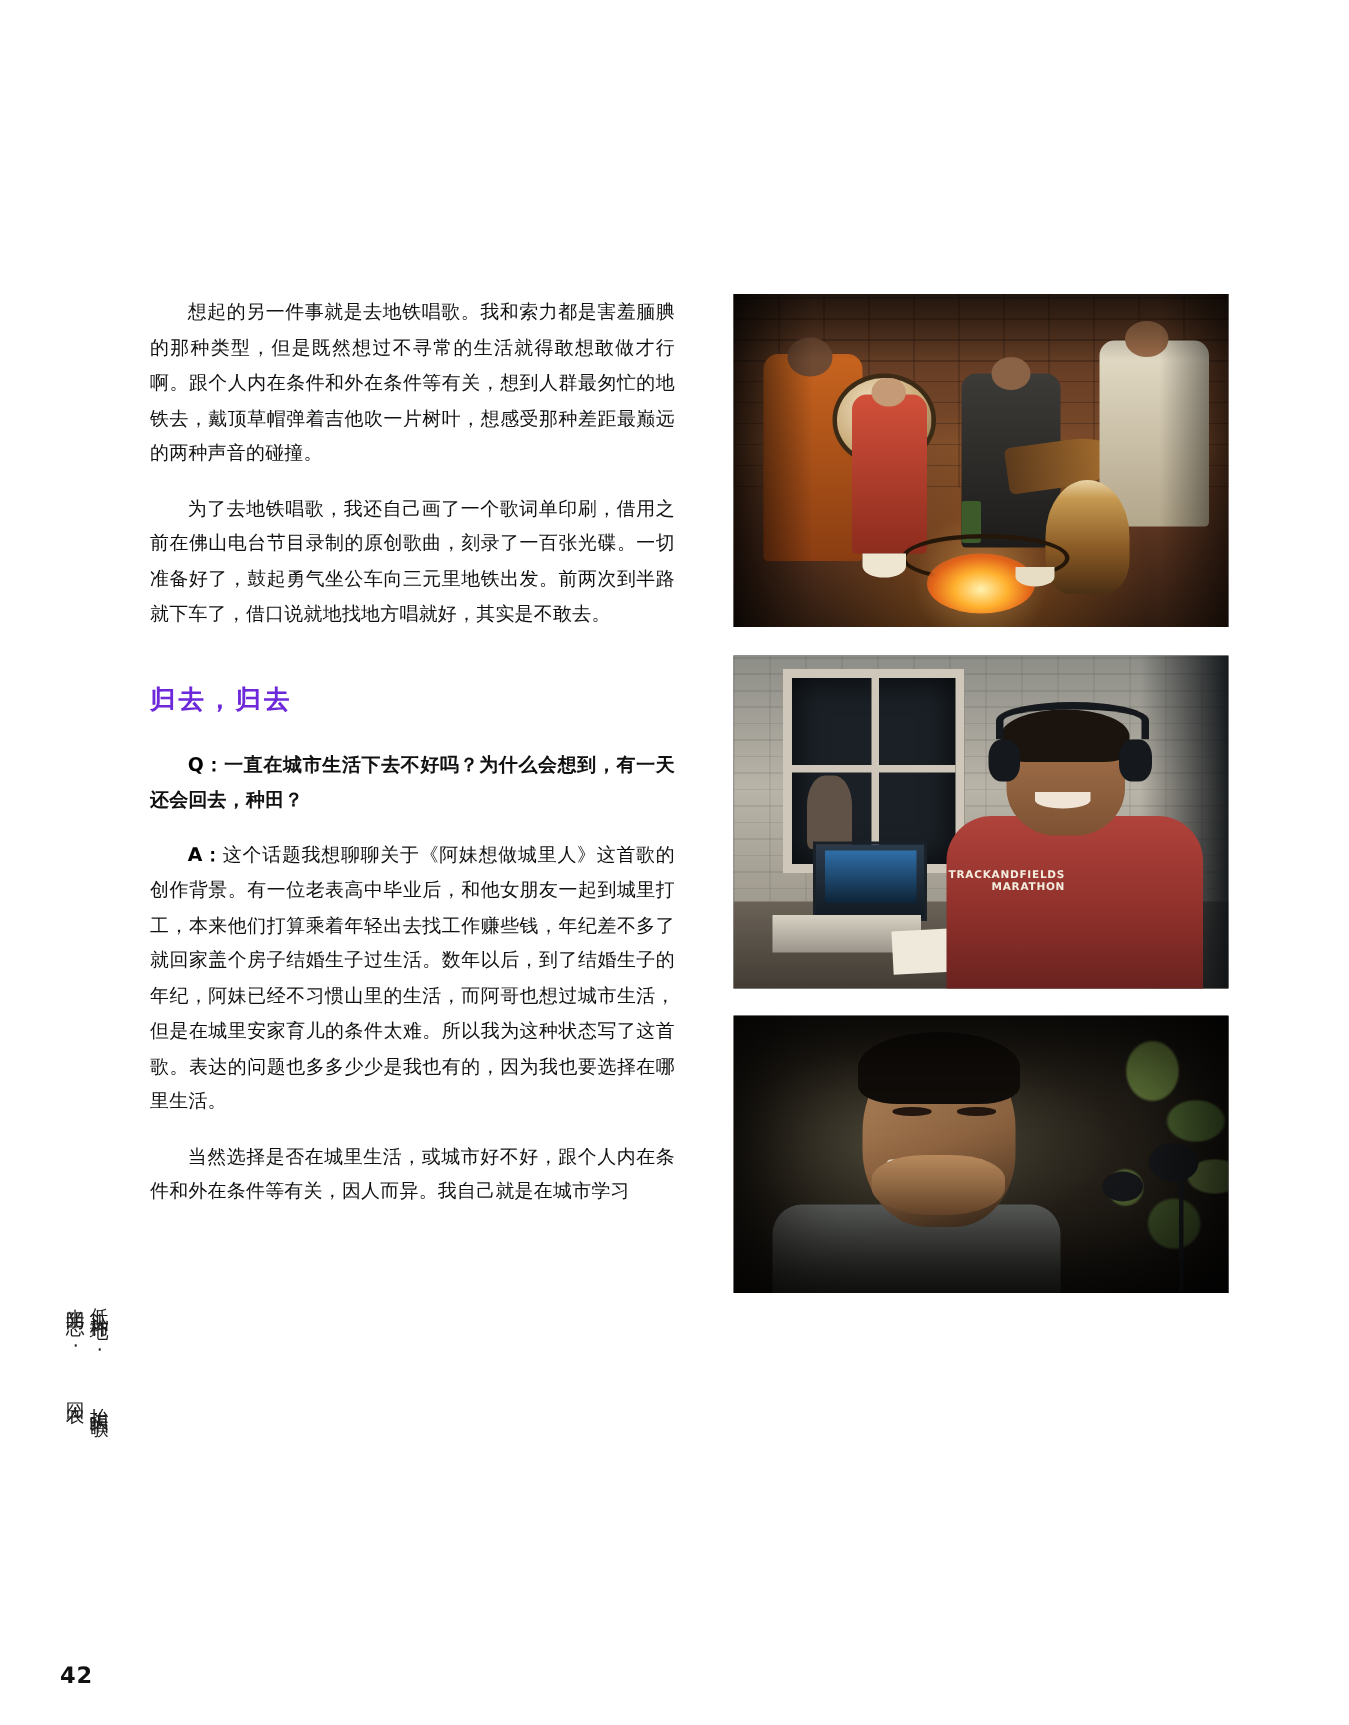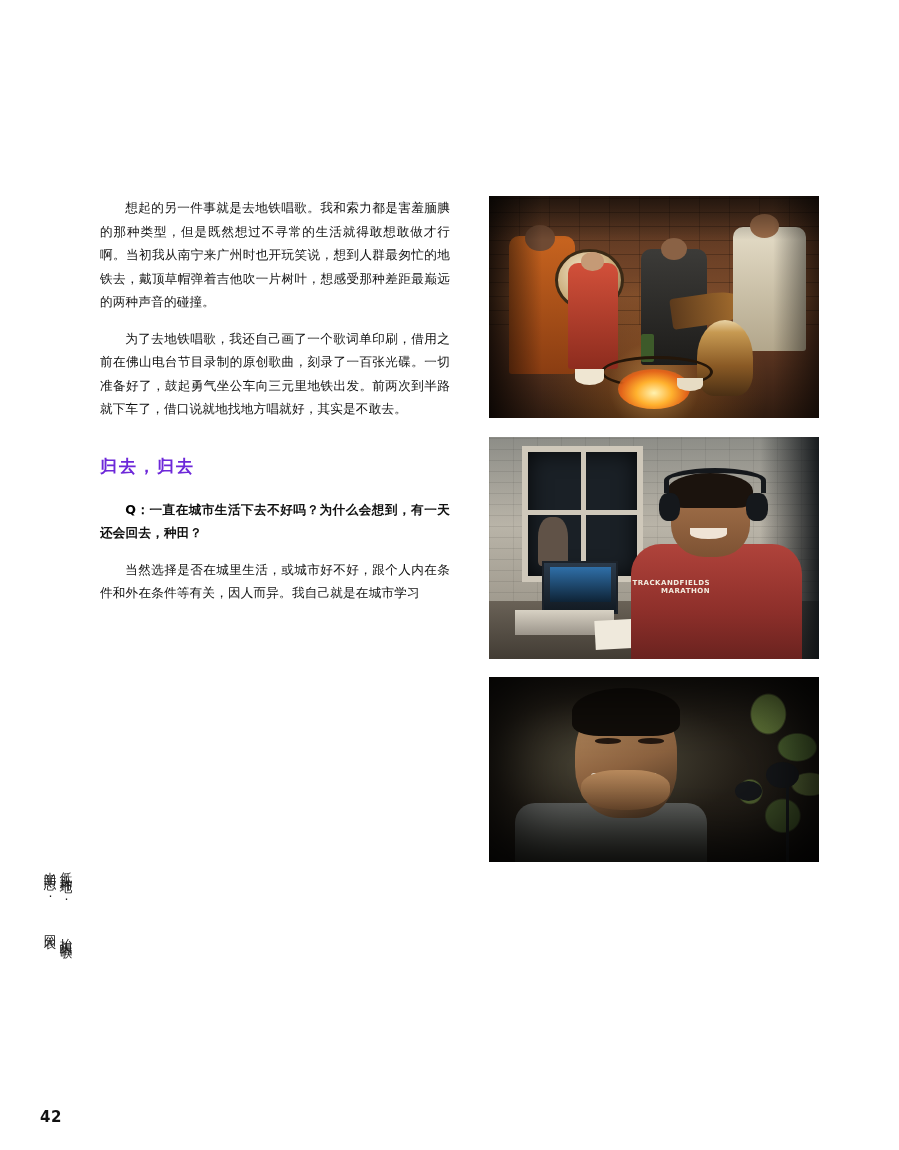--- a/index.html
+++ b/index.html
@@ -197,29 +197,32 @@
 
 <div id="page">
 
   <div class="side-rail">
     <div class="vtext">光阴志 · 囧农：</div>
     <div class="vtext second">低头种地 · 抬头唱歌</div>
   </div>
   <div class="folio">42</div>
 
   <div class="col">
-    <p class="indent">想起的另一件事就是去地铁唱歌。我和索力都是害羞腼腆的那种类型，但是既然想过不寻常的生活就得敢想敢做才行啊。当初我从南宁来广州时也开玩笑说，想到人群最匆忙的地铁去，戴顶草帽弹着吉他吹一片树叶，想感受那种差距最巅远的两种声音的碰撞。</p>
+    <p class="indent">想起的另一件事就是去地铁唱歌。我和索力都是害羞腼腆的那种类型，但是既然想过不寻常的生活就得敢想敢做才行啊。跟个人内在条件和外在条件等有关，想到人群最匆忙的地铁去，戴顶草帽弹着吉他吹一片树叶，想感受那种差距最巅远的两种声音的碰撞。</p>
     <p class="indent">为了去地铁唱歌，我还自己画了一个歌词单印刷，借用之前在佛山电台节目录制的原创歌曲，刻录了一百张光碟。一切准备好了，鼓起勇气坐公车向三元里地铁出发。前两次到半路就下车了，借口说就地找地方唱就好，其实是不敢去。</p>
 
     <div class="section-head">归去，归去</div>
 
     <p class="qa q">
       <span class="label">Q：</span><span class="body">一直在城市生活下去不好吗？为什么会想到，有一天还会回去，种田？</span>
     </p>
 
+    <p class="qa">
+      <span class="label">A：</span><span>这个话题我想聊聊关于《阿妹想做城里人》这首歌的创作背景。有一位老表高中毕业后，和他女朋友一起到城里打工，本来他们打算乘着年轻出去找工作赚些钱，年纪差不多了就回家盖个房子结婚生子过生活。数年以后，到了结婚生子的年纪，阿妹已经不习惯山里的生活，而阿哥也想过城市生活，但是在城里安家育儿的条件太难。所以我为这种状态写了这首歌。表达的问题也多多少少是我也有的，因为我也要选择在哪里生活。</span>
+    </p>
 
     <p class="qa">
       <span>当然选择是否在城里生活，或城市好不好，跟个人内在条件和外在条件等有关，因人而异。我自己就是在城市学习</span>
     </p>
   </div>
 
   <div class="photo" id="photo-1">
     <div class="scene">
       <div class="p1-bg"></div>
       <div class="p1-bricks"></div>

